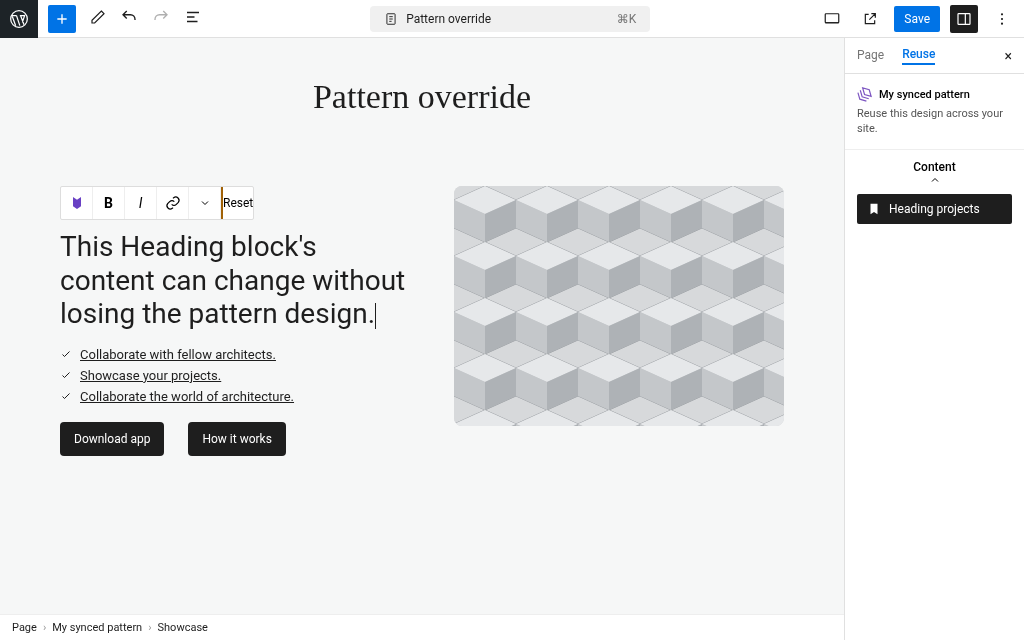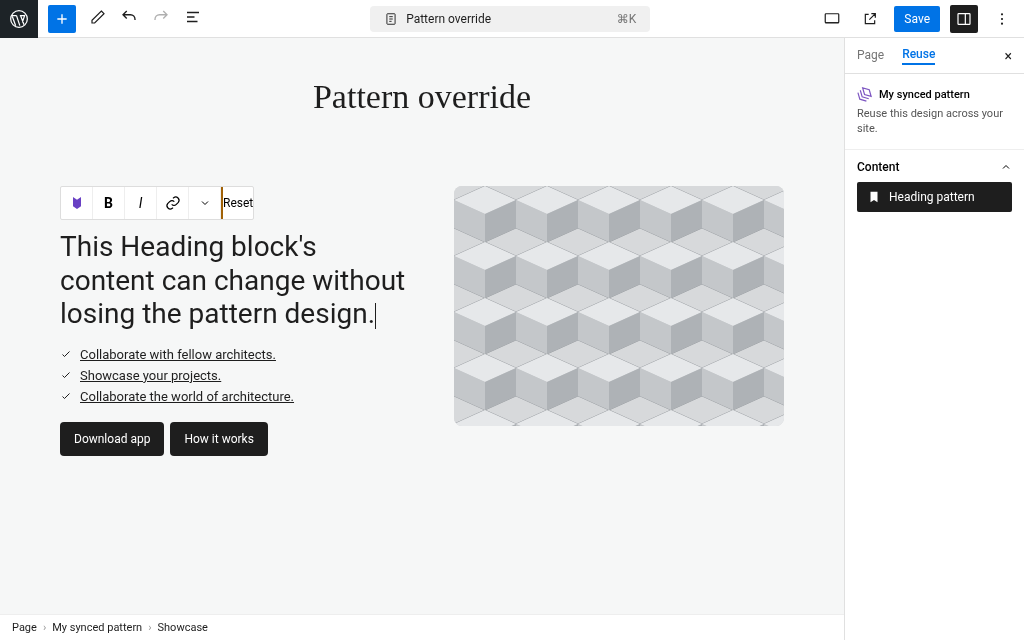--- a/index.html
+++ b/index.html
@@ -24,36 +24,36 @@
 .left-col { flex: 1; }
 .block-toolbar { display: inline-flex; border: 1px solid #ddd; background: #fff; border-radius: 2px; margin-bottom: 10px; align-items: center; }
 .tb-item { width: 32px; height: 32px; display: flex; align-items: center; justify-content: center; border-right: 1px solid #eee; font-size: 14px; cursor: pointer; }
 .tb-item:last-child { border-right: none; }
 .tb-item.active { color: #6940c4; }
 .tb-reset { padding: 0 0; font-size: 12px; height: 32px; display: flex; align-items: center; border-left: 2px solid #a16207; cursor: pointer; }
 .heading-editable { font-family: Georgia, serif; font-size: 28px; line-height: 1.2; font-weight: 400; color: #1e1e1e; outline: none; }
 .cursor-mark { border-right: 1px solid #1e1e1e; display: inline-block; height: 26px; vertical-align: text-bottom; }
 .check-list { list-style: none; margin-top: 16px; font-size: 13px; color: #1e1e1e; }
 .check-list li { display: flex; align-items: center; gap: 8px; margin-bottom: 6px; text-decoration: underline; }
-.button-row { display: flex; gap: 6px; margin-top: 18px; }
+.button-row { display: flex; gap: 24px; margin-top: 18px; }
 .pill-btn { background: #1e1e1e; color: #fff; font-size: 12px; padding: 10px 14px; border: none; border-radius: 4px; }
 .image-box { width: 330px; height: 240px; border-radius: 8px; overflow: hidden; background: #d4d6d8; position: relative; }
 .image-box svg { width: 100%; height: 100%; display: block; }
 .breadcrumb { position: absolute; bottom: 0; left: 0; right: 0; height: 26px; display: flex; align-items: center; font-size: 11px; color: #1e1e1e; padding-left: 12px; background: #fff; border-top: 1px solid #eee; gap: 6px; }
 .breadcrumb .sep { color: #999; }
 .sidebar { width: 180px; border-left: 1px solid #e0e0e0; background: #fff; display: flex; flex-direction: column; }
 .sb-tabs { display: flex; align-items: center; border-bottom: 1px solid #e0e0e0; height: 36px; padding: 0 12px; gap: 18px; font-size: 12px; position: relative; }
 .sb-tab { color: #757575; cursor: pointer; padding-bottom: 2px; }
 .sb-tab.active { color: #0073e6; border-bottom: 2px solid #0073e6; font-weight: 500; }
 .sb-close { margin-left: auto; font-size: 14px; color: #1e1e1e; cursor: pointer; }
 .sb-block-info { padding: 12px; font-size: 11px; border-bottom: 1px solid #eee; }
 .sb-block-info .bname { display: flex; align-items: center; gap: 6px; font-weight: 500; margin-bottom: 4px; }
 .sb-block-info .bdesc { color: #555; line-height: 1.4; }
 .sb-section { padding: 10px 12px; }
-.sb-section-head { display: flex; align-items: center; justify-content: space-between; font-size: 12px; font-weight: 500; margin-bottom: 8px; }
+.sb-section-head { display: flex; align-items: center; justify-content: space-between; font-size: 12px; font-weight: 500; margin-bottom: 8px; flex-direction: column; }
 .content-item { background: #1e1e1e; color: #fff; font-size: 12px; padding: 8px 10px; border-radius: 2px; display: flex; align-items: center; gap: 8px; }
 svg { flex-shrink: 0; }
 </style>
 </head>
 <body>
 
 <div class="topbar">
   <div class="wp-logo">
     <svg width="20" height="20" viewBox="0 0 24 24" fill="none" stroke="currentColor" stroke-width="1.5">
         <circle cx="12" cy="12" r="10"></circle>
@@ -218,17 +218,17 @@
       <div class="sb-section-head">
         <span>Content</span>
         <svg width="12" height="12" viewBox="0 0 24 24" fill="none" stroke="currentColor" stroke-width="2">
             <path d="M6 15l6-6 6 6"></path>
           </svg>
       </div>
       <div class="content-item">
         <svg width="14" height="14" viewBox="0 0 24 24" fill="currentColor">
             <path d="M6 3h12v18l-6-4-6 4z"></path>
           </svg>
-        <span>Heading pattern</span>
+        <span>Heading projects</span>
       </div>
     </div>
   </div>
 </div>
 
 </body></html>

